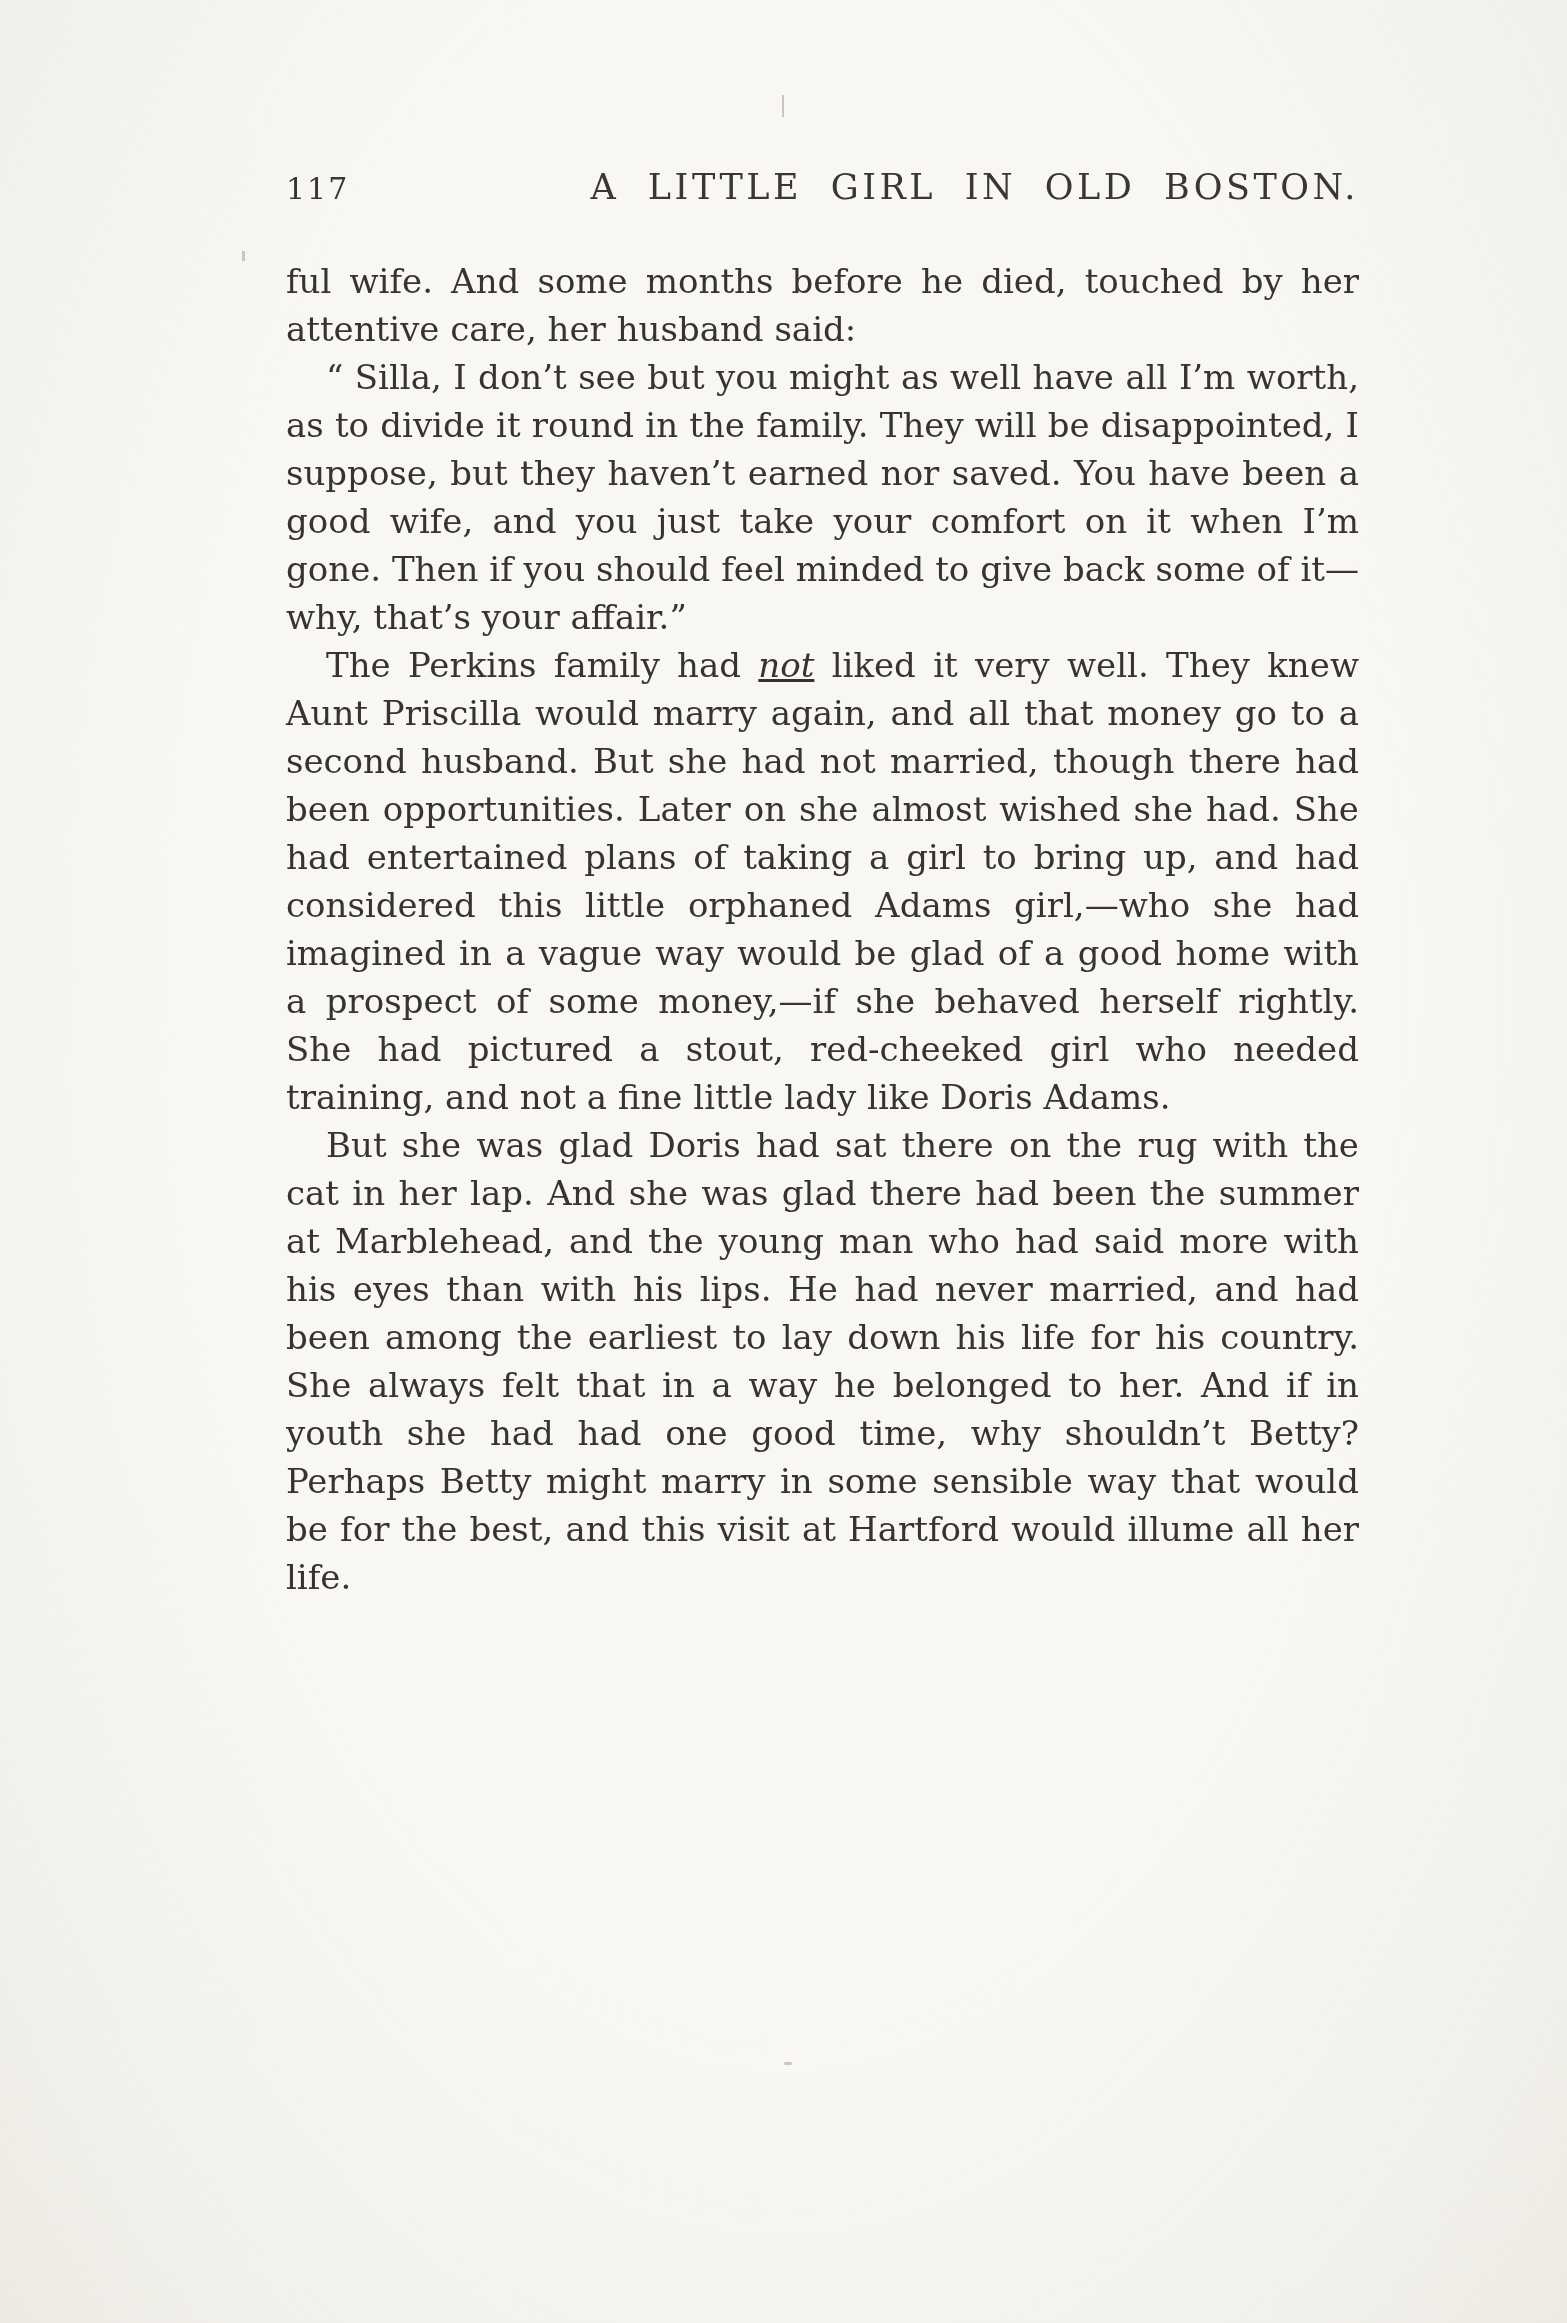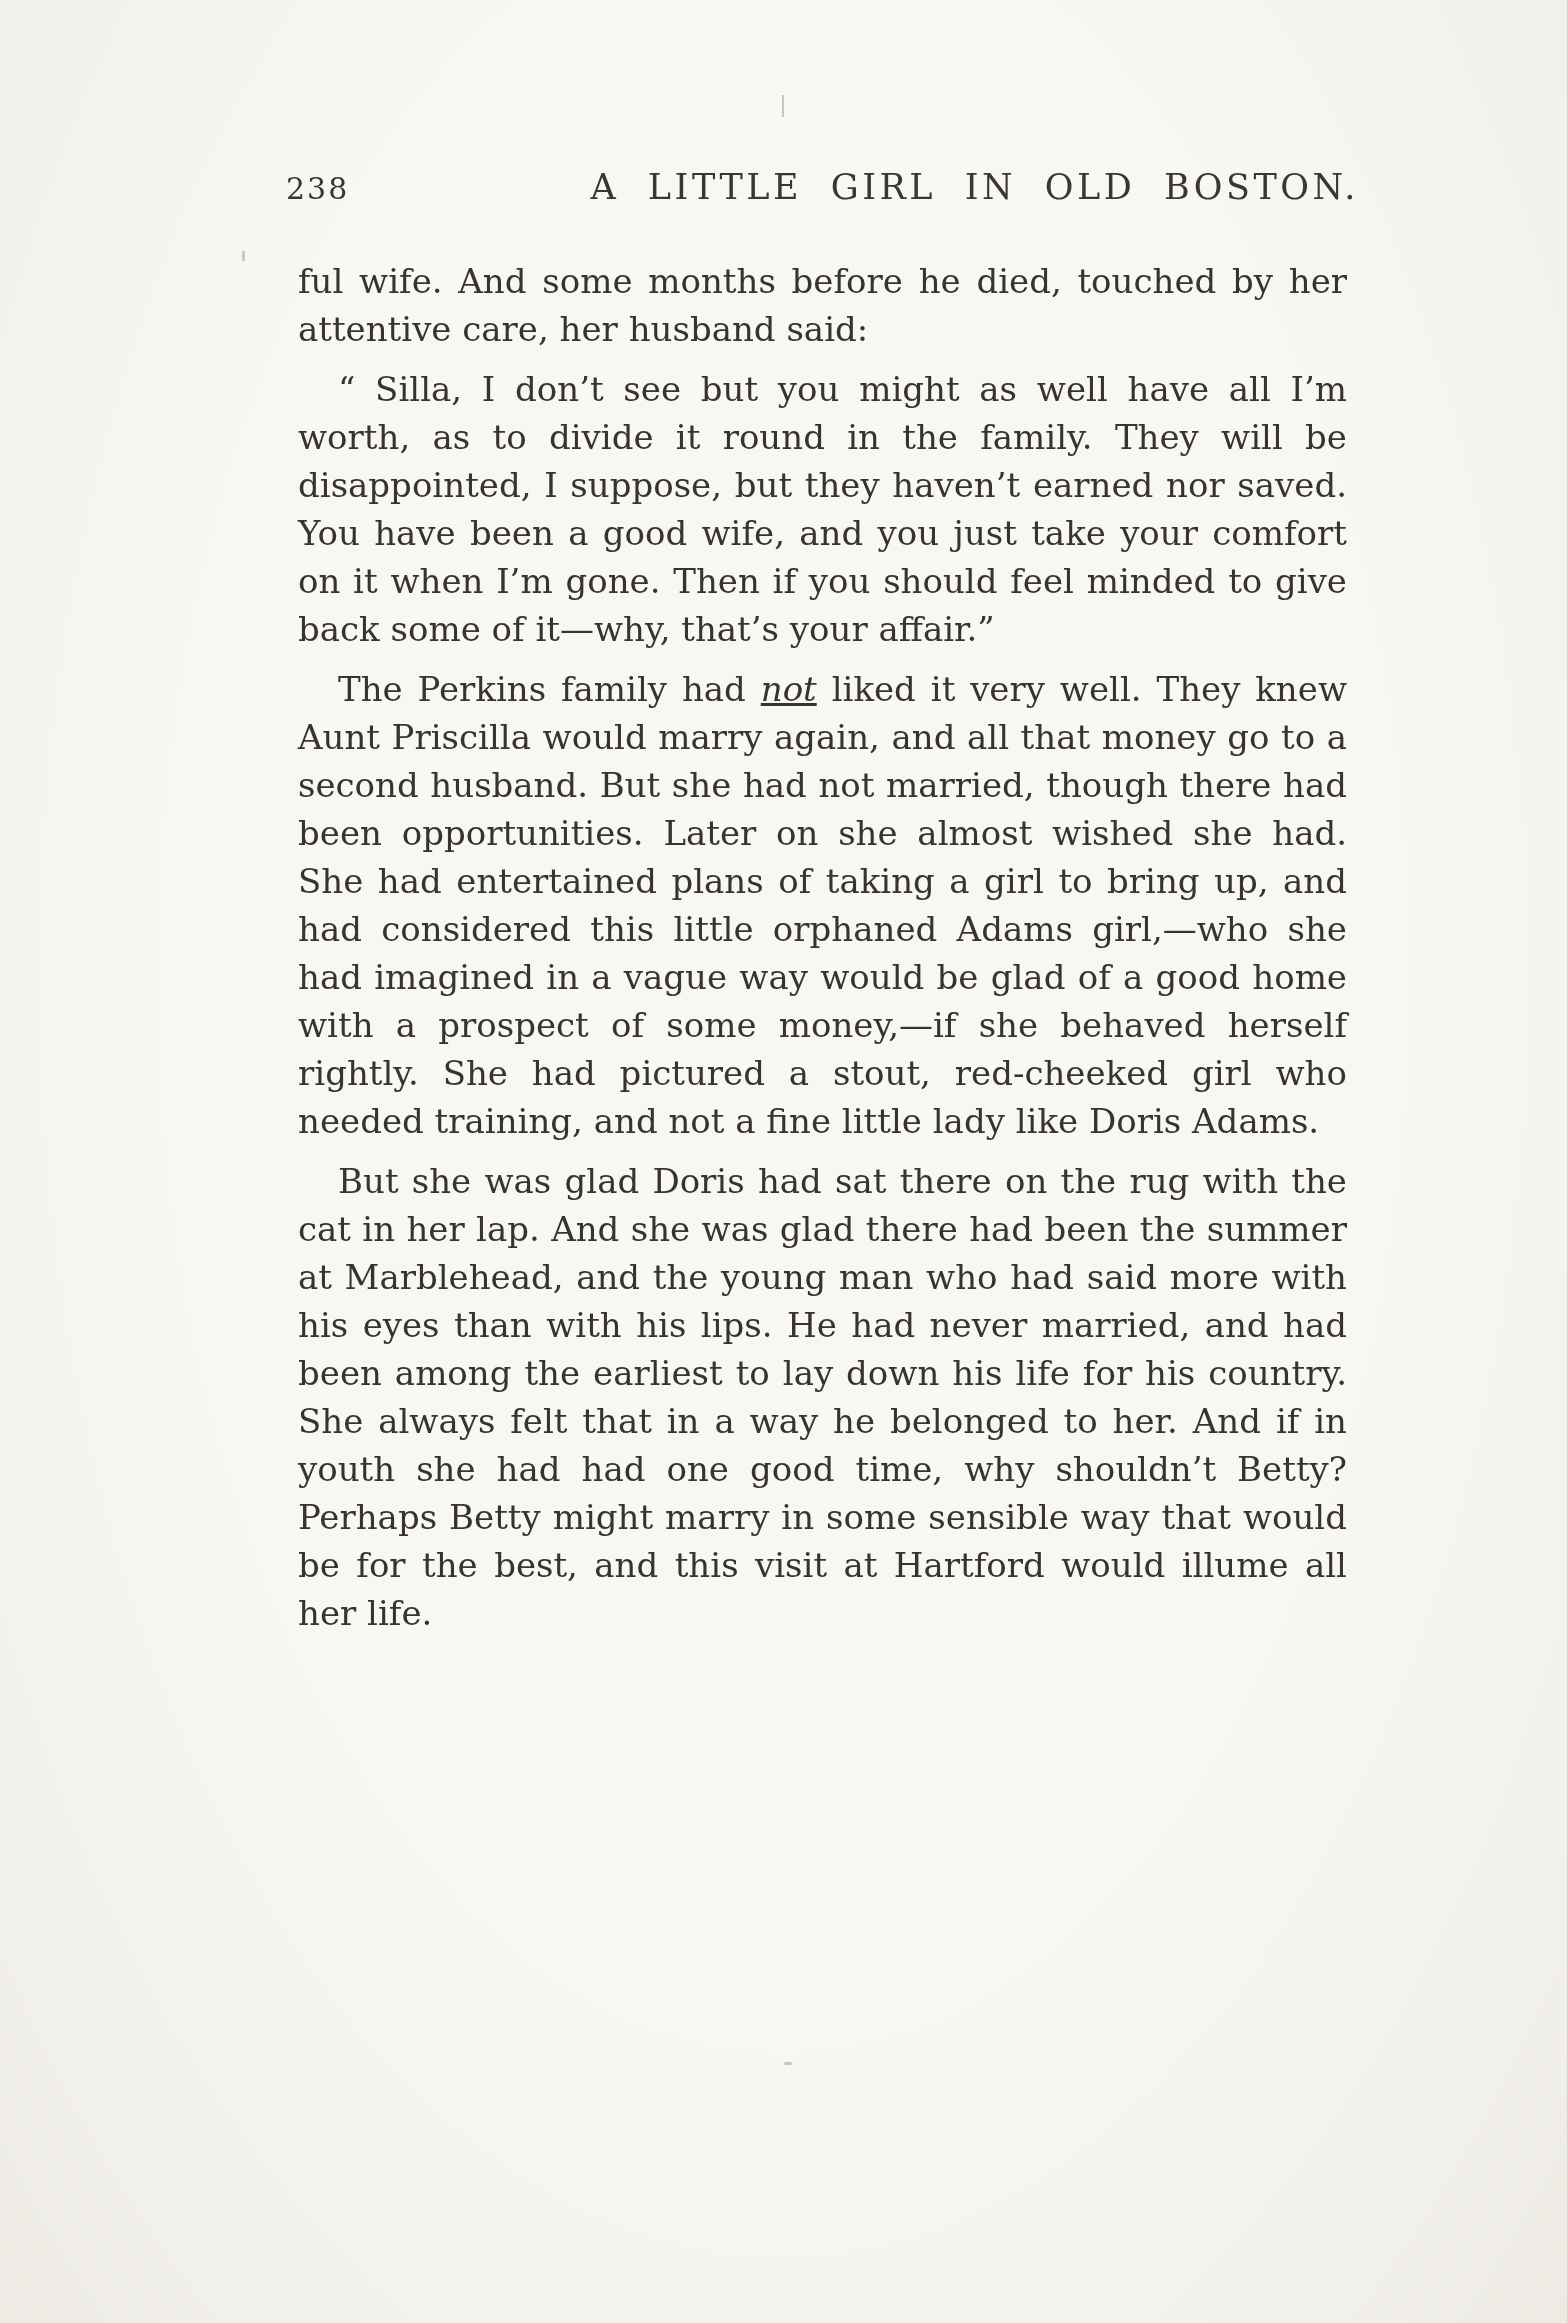--- a/index.html
+++ b/index.html
@@ -44,21 +44,21 @@
     word-spacing: 14px;
     color: #3a3732;
     white-space: nowrap;
   }
   .body-text {
     font-size: 34px;
     line-height: 48px;
     text-align: justify;
   }
   .body-text p {
-    margin: 12px;
+    margin: 0;
   }
   .body-text p.indent {
     text-indent: 40px;
   }
   .italic {
     font-style: italic;
     text-decoration: underline;
   }
   .artifact {
     position: absolute;
@@ -89,21 +89,21 @@
 
 <div class="page">
 
   <div class="artifact top-tick"></div>
   <div class="artifact left-dash"></div>
   <div class="artifact bottom-dot"></div>
 
   <div class="content">
 
     <div class="header">
-      <span class="page-number">238</span>
+      <span class="page-number">117</span>
       <span class="header-title">A LITTLE GIRL IN OLD BOSTON.</span>
     </div>
 
     <div class="body-text">
 
     <p class=""><span>ful wife.  And some months before he died, touched by her attentive care, her husband said:</span></p>
         <p class="indent"><span>“ Silla, I don’t see but you might as well have all I’m worth, as to divide it round in the family.  They will be disappointed, I suppose, but they haven’t earned nor saved.  You have been a good wife, and you just take your comfort on it when I’m gone.  Then if you should feel minded to give back some of it—why, that’s your affair.”</span></p>
         <p class="indent"><span>The Perkins family had </span><span class="italic">not</span><span> liked it very well.  They knew Aunt Priscilla would marry again, and all that money go to a second husband.  But she had not married, though there had been opportunities.  Later on she almost wished she had.  She had entertained plans of taking a girl to bring up, and had considered this little orphaned Adams girl,—who she had imagined in a vague way would be glad of a good home with a prospect of some money,—if she behaved herself rightly.  She had pictured a stout, red-cheeked girl who needed training, and not a fine little lady like Doris Adams.</span></p>
         <p class="indent"><span>But she was glad Doris had sat there on the rug with the cat in her lap.  And she was glad there had been the summer at Marblehead, and the young man who had said more with his eyes than with his lips.  He had never married, and had been among the earliest to lay down his life for his country.  She always felt that in a way he belonged to her.  And if in youth she had had one good time, why shouldn’t Betty?  Perhaps Betty might marry in some sensible way that would be for the best, and this visit at Hartford would illume all her life.</span></p>
       </div>

